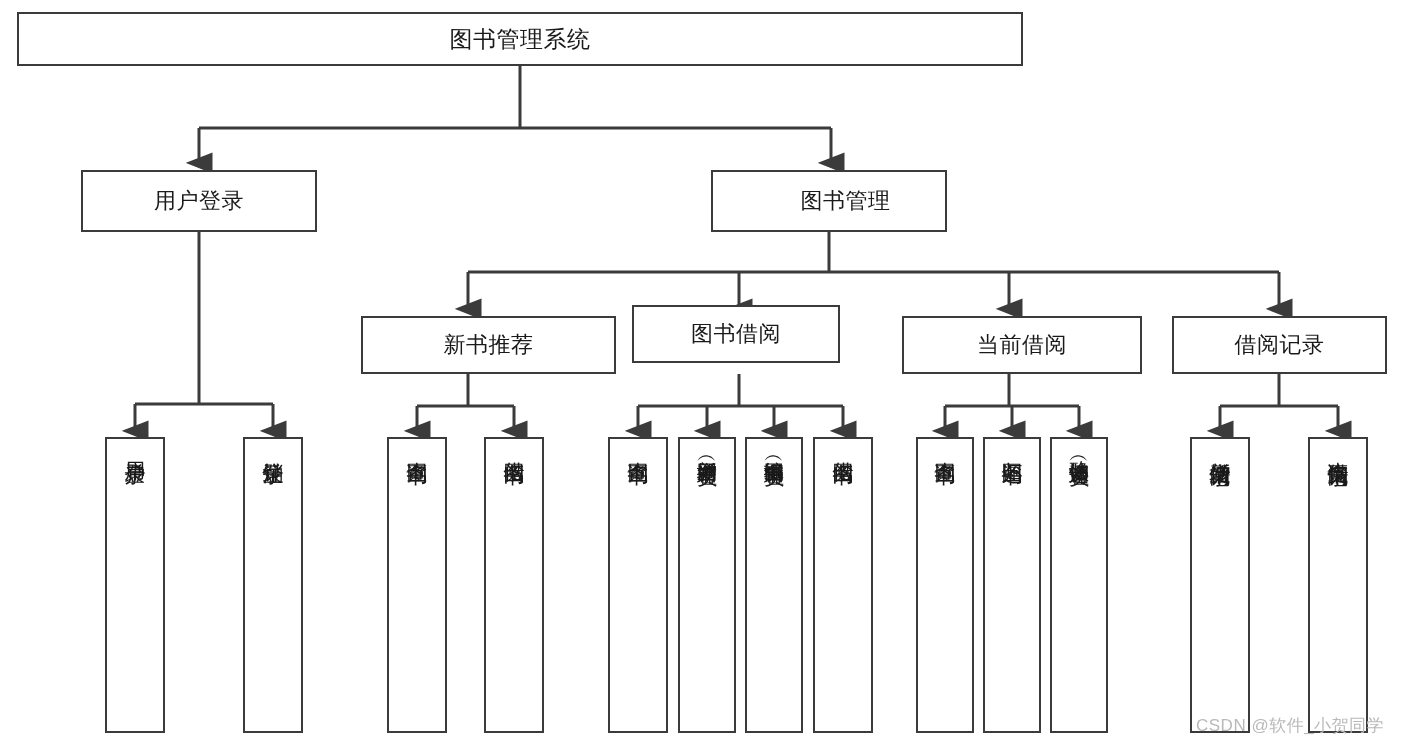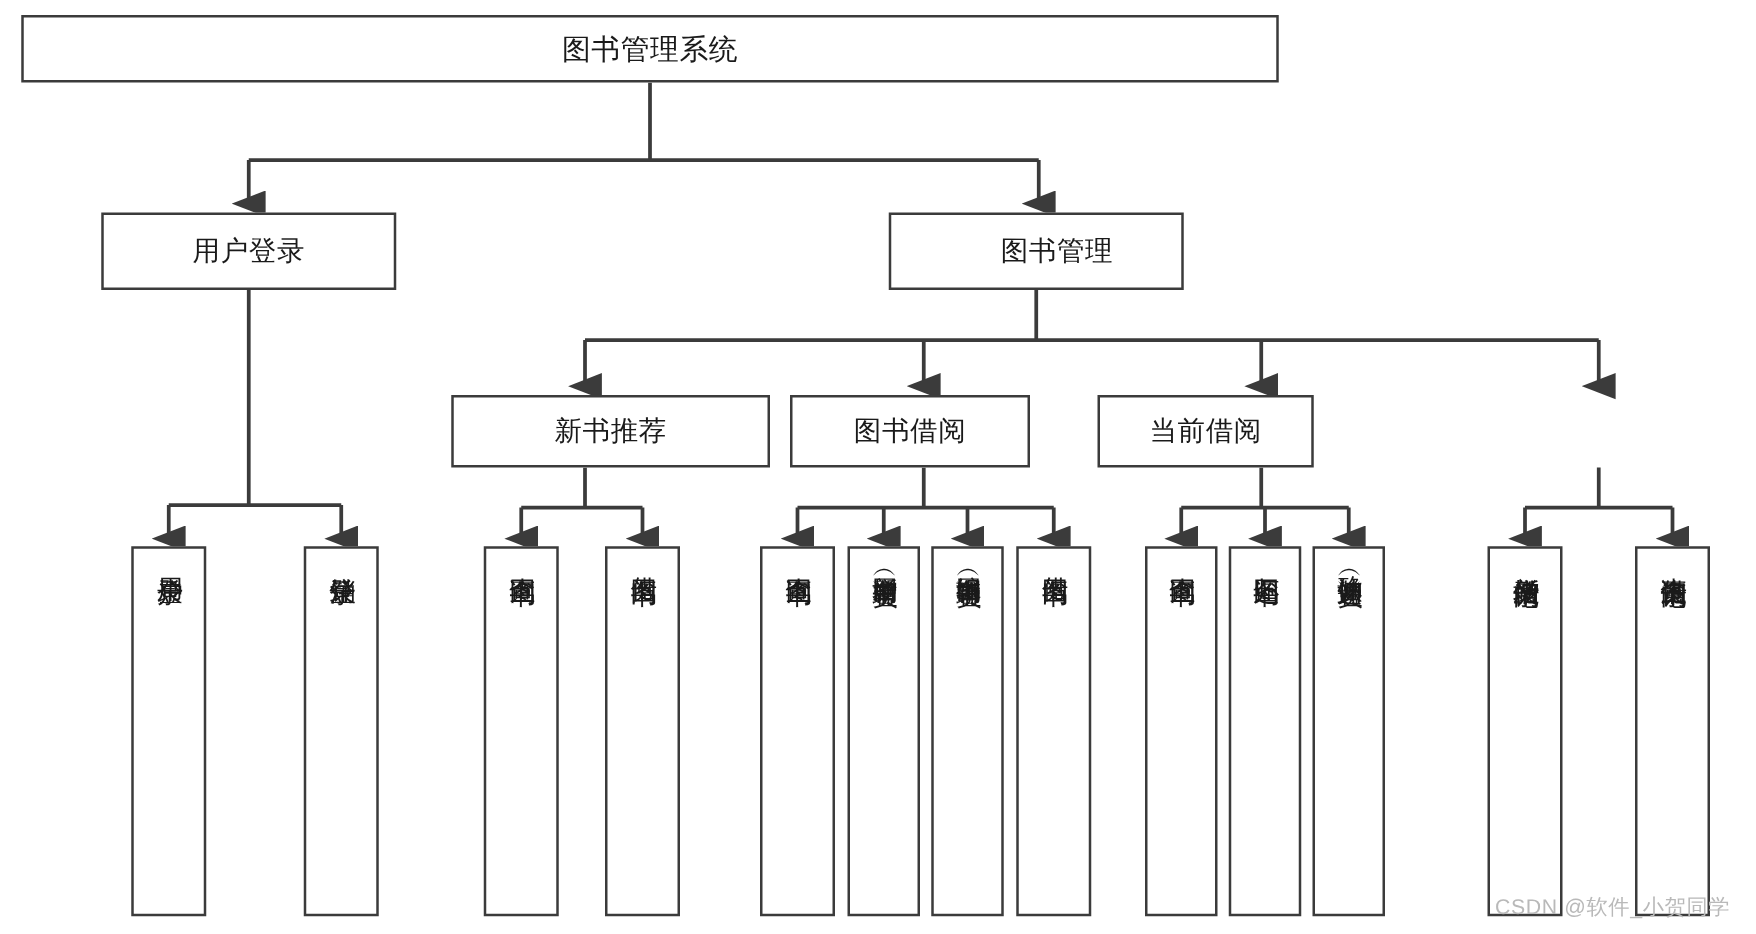--- a/index.html
+++ b/index.html
@@ -134,25 +134,28 @@
   <div class="node node-h" style="left: 81px; top: 170px; width: 236px; height: 62px;">
     <span class="label">用户登录</span>
   </div>
   <div class="node node-h" style="left: 711px; top: 170px; width: 236px; height: 62px; padding-left: 33px;">
     <span class="label">图书管理</span>
   </div>
 
   <div class="node node-h" style="left: 361px; top: 316px; width: 255px; height: 58px;">
     <span class="label">新书推荐</span>
   </div>
-  <div class="node node-h" style="left: 632px; top: 316px; width: 192px; height: 58px;">
+  <div class="node node-h" style="left: 632px; top: 305px; width: 208px; height: 58px;">
     <span class="label">图书借阅</span>
   </div>
-  <div class="node node-h" style="left: 878px; top: 316px; width: 173px; height: 58px;">
+  <div class="node node-h" style="left: 902px; top: 316px; width: 240px; height: 58px;">
     <span class="label">当前借阅</span>
+  </div>
+  <div class="node node-h" style="left: 1172px; top: 316px; width: 215px; height: 58px;">
+    <span class="label">借阅记录</span>
   </div>
 
   <div class="node node-v" style="left: 105px; top: 437px; width: 60px; height: 296px;">
     <span class="label">用户登录</span>
   </div>
   <div class="node node-v" style="left: 243px; top: 437px; width: 60px; height: 296px;">
     <span class="label">注销登录</span>
   </div>
   <div class="node node-v" style="left: 387px; top: 437px; width: 60px; height: 296px;">
     <span class="label">查询图书</span>

